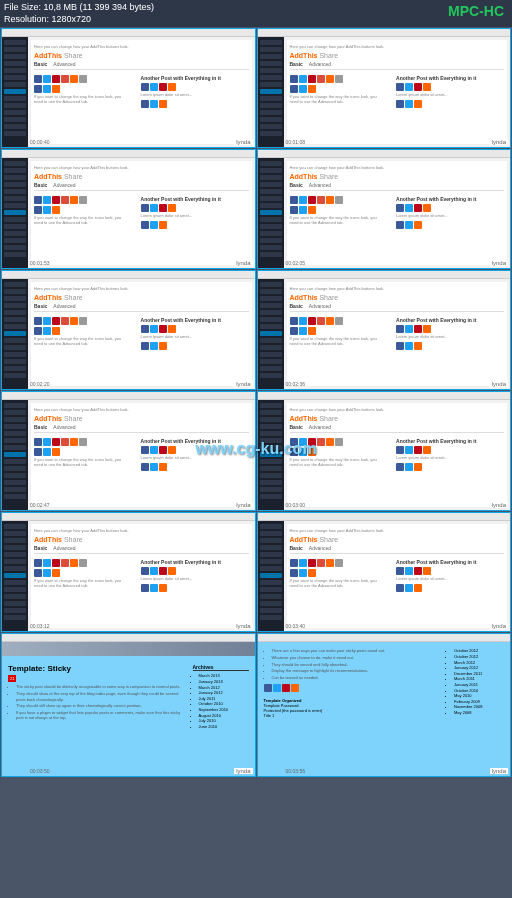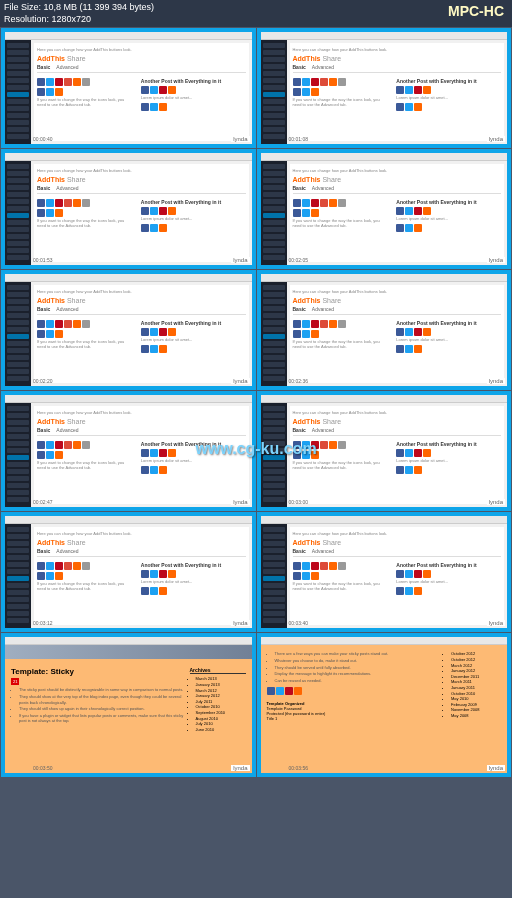--- a/index.html
+++ b/index.html
@@ -1,21 +1,21 @@
 <!DOCTYPE html>
 <html><head>
 <meta charset="utf-8">
 <style>
 *{margin:0;padding:0;box-sizing:border-box}
 body{font-family:Arial,sans-serif;font-size:7px;background:#4a5568;width:512px;height:898px;overflow:hidden;position:relative}
 .header{background:#2d3748;color:#fff;padding:2px 4px;font-size:9px;line-height:1.3}
-.header .title{color:#fef9c3;font-size:14px;font-weight:bold;float:right;margin-right:4px}
+.header .title{color:#22c55e;font-size:14px;font-weight:bold;float:right;margin-right:4px}
 .header-row{display:block}
 .grid{display:grid;grid-template-columns:1fr 1fr;gap:1px;padding:1px}
-.thumb{background:#fdba74;position:relative;height:120px;overflow:hidden;border:4px solid #0ea5e9}
+.thumb{background:#7dd3fc;position:relative;height:120px;overflow:hidden;border:1px solid #0ea5e9}
 .thumb.blog{height:144px}
 .browser-top{background:#e8e8e8;height:8px;border-bottom:1px solid #ccc}
 .wp-layout{display:flex;height:calc(100% - 8px)}
 .wp-sidebar{width:26px;background:#1a202c;display:flex;flex-direction:column;padding:2px 0}
 .wp-sidebar-item{height:5px;margin:1px 2px;background:#2d3748;border-radius:1px}
 .wp-sidebar-item.active{background:#0073aa}
 .wp-main{flex:1;background:#f1f1f1;padding:3px;font-size:5px;color:#333}
 .wp-content{background:#fff;padding:3px;height:100%}
 .addthis-title{font-size:7px;color:#333;margin-bottom:2px}
 .addthis-title .orange{color:#ff6600;font-weight:bold}

